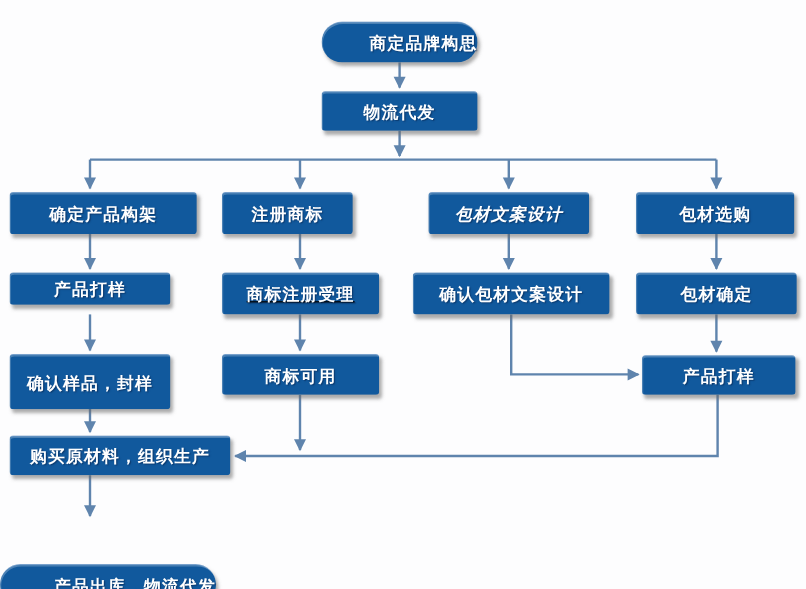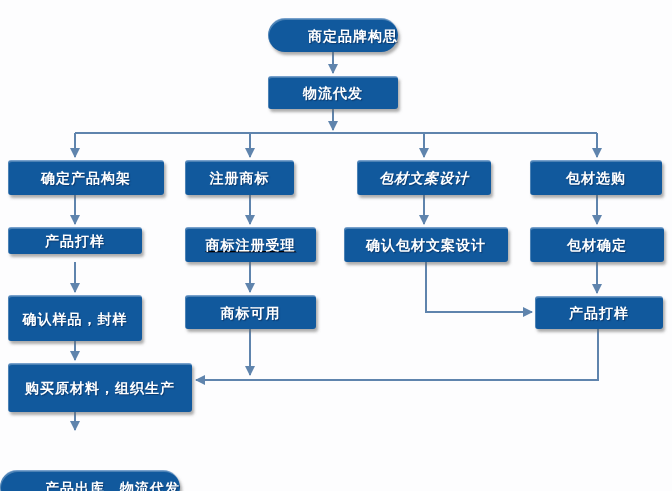--- a/index.html
+++ b/index.html
@@ -115,20 +115,20 @@
       </div>
       <div class="node" style="left: 8px; top: 295px; width: 134px; height: 46px;">
         <span class="label">确认样品，封样</span>
       </div>
       <div class="node" style="left: 185px; top: 295px; width: 131px; height: 34px; align-items: center;">
         <span class="label">商标可用</span>
       </div>
       <div class="node" style="left: 535px; top: 296px; width: 128px; height: 33px;">
         <span class="label">产品打样</span>
       </div>
-      <div class="node" style="left: 8px; top: 363px; width: 184px; height: 49px;">
+      <div class="node" style="left: 8px; top: 363px; width: 184px; height: 33px;">
         <span class="label">购买原材料，组织生产</span>
       </div>
       <div class="node pill" style="left: 0; top: 433px; width: 180px; height: 34px; margin-top: 37px;">
         <span class="label">产品出库，物流代发</span>
       </div>
     </div>
 </div>
 
 </body></html>

